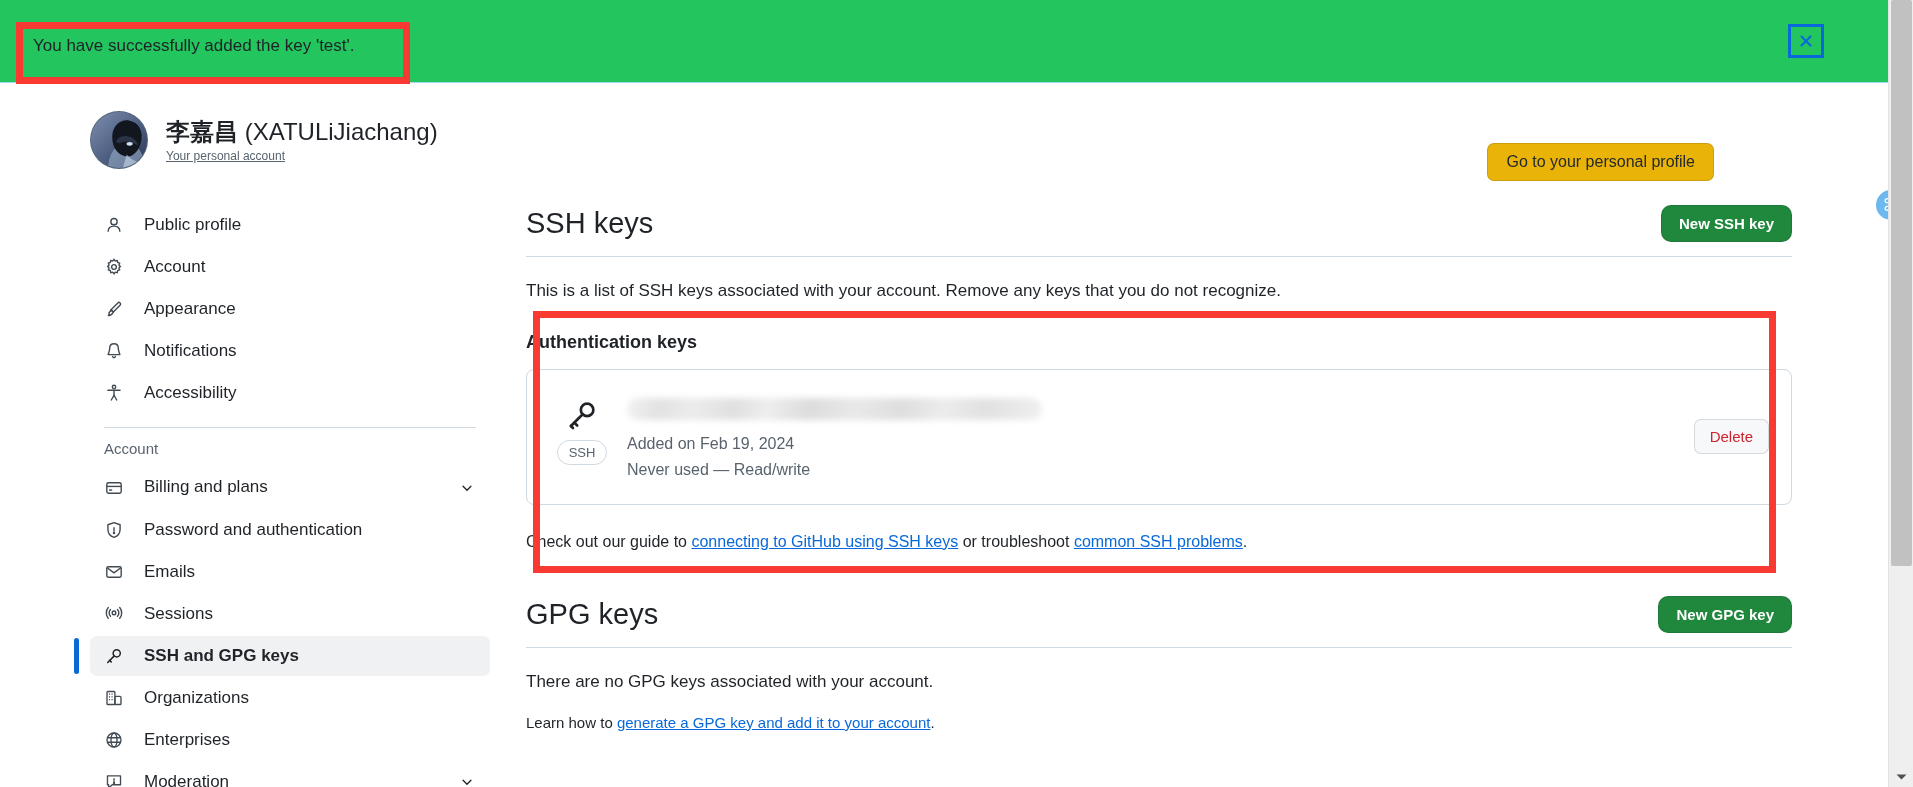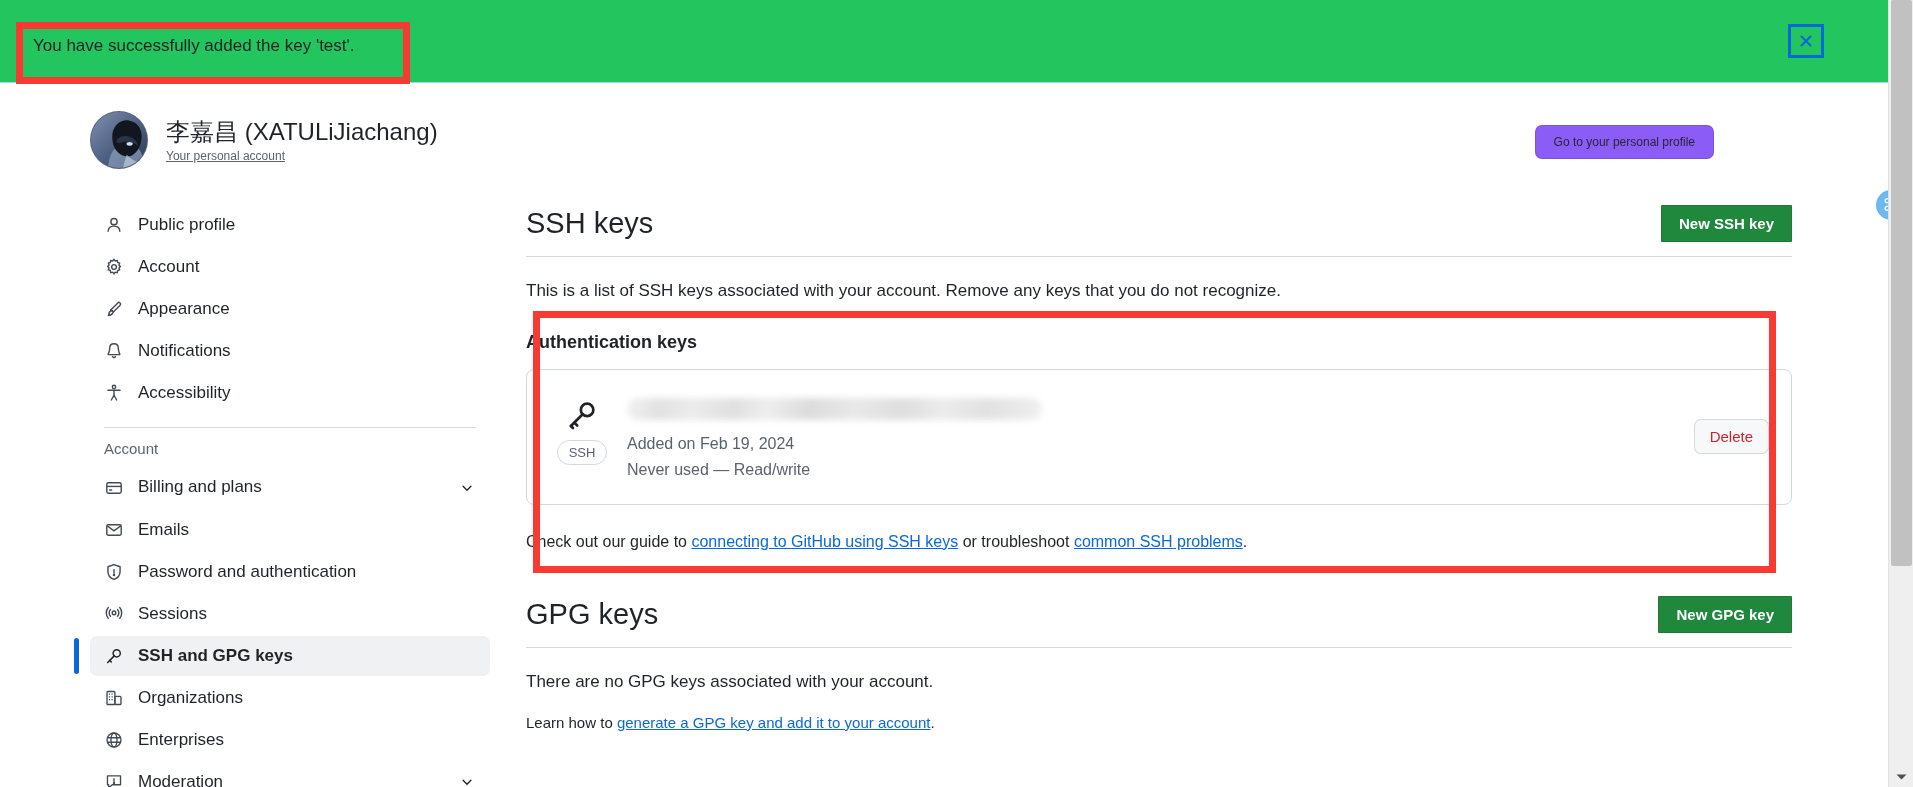--- a/index.html
+++ b/index.html
@@ -93,35 +93,35 @@
     border: 1px solid rgba(31,35,40,0.10);
   }
   .avatar svg { display: block; width: 100%; height: 100%; }
   .account-meta { margin-left: 18px; }
   .account-name {
     font-size: 24px;
     color: #1f2328;
     line-height: 1.25;
     font-weight: 400;
   }
-  .account-name b { font-weight: 400; }
+  .account-name b { font-weight: 700; }
   .account-sub {
     font-size: 12px;
     color: #59636e;
     margin-top: 2px;
     text-decoration: underline;
   }
   .btn-profile {
     position: absolute;
     right: 110px;
-    top: 42px;
-    background: #8b5cf6;
+    top: 60px;
+    background: #eab308;
     border: 1px solid rgba(31,35,40,0.15);
     border-radius: 7px;
-    font-size: 12px;
+    font-size: 16px;
     color: #24292f;
     padding: 9px 18px;
     cursor: pointer;
     font-family: inherit;
     white-space: nowrap;
   }
 
   
   .body-split {
     display: flex;
@@ -130,21 +130,21 @@
   }
   .sidebar {
     width: 400px;
     flex: 0 0 400px;
     padding-top: 24px;
   }
   .nav-item {
     position: relative;
     display: flex;
     align-items: center;
-    gap: 14px;
+    gap: 20px;
     padding: 9px 14px 9px 14px;
     border-radius: 7px;
     font-size: 17px;
     color: #1f2328;
     cursor: pointer;
     line-height: 1.3;
     margin-bottom: 2px;
   }
   .nav-item .nav-ico {
     width: 20px; height: 20px;
@@ -206,21 +206,21 @@
     color: #1f2328;
     line-height: 1.2;
     text-align: right;
   }
   .btn-green {
     background: #1f883d;
     border: 1px solid rgba(31,35,40,0.15);
     color: #ffffff;
     font-size: 15px;
     font-weight: 600;
-    border-radius: 1px;
+    border-radius: 10px;
     padding: 9px 17px;
     cursor: pointer;
     font-family: inherit;
     white-space: nowrap;
   }
   .sec-desc {
     font-size: 17px;
     color: #1f2328;
     margin-top: 22px;
     line-height: 1.45;
@@ -490,36 +490,36 @@
             <span class="chev">
               <svg width="14" height="14" viewBox="0 0 16 16" fill="none" stroke="#1f2328" stroke-width="1.5" stroke-linecap="round" stroke-linejoin="round">
                 <path d="M3.5 6 L8 10.5 L12.5 6"></path>
               </svg>
             </span>
           </div>
 
           <div class="nav-item">
             <span class="nav-ico">
               <svg width="18" height="18" viewBox="0 0 16 16" fill="none" stroke="#424a53" stroke-width="1.25" stroke-linejoin="round">
-                <rect x="1.6" y="3.4" width="12.8" height="9.2" rx="1.2"></rect>
-                  <path d="M1.9 4.2 L8 8.8 L14.1 4.2"></path>
-              </svg>
-            </span>
-            <span class="nav-label">Emails</span>
-          </div>
-
-          <div class="nav-item">
-            <span class="nav-ico">
-              <svg width="18" height="18" viewBox="0 0 16 16" fill="none" stroke="#424a53" stroke-width="1.25" stroke-linejoin="round">
                 <path d="M8 1.4 L13.4 3.3 V7.6 C13.4 11 11 13.6 8 14.6 C5 13.6 2.6 11 2.6 7.6 V3.3 Z"></path>
                 <path d="M8 6 V9" stroke-linecap="round"></path>
                   <circle cx="8" cy="10.6" r="0.5" fill="#424a53"></circle>
               </svg>
             </span>
             <span class="nav-label">Password and authentication</span>
+          </div>
+
+          <div class="nav-item">
+            <span class="nav-ico">
+              <svg width="18" height="18" viewBox="0 0 16 16" fill="none" stroke="#424a53" stroke-width="1.25" stroke-linejoin="round">
+                <rect x="1.6" y="3.4" width="12.8" height="9.2" rx="1.2"></rect>
+                  <path d="M1.9 4.2 L8 8.8 L14.1 4.2"></path>
+              </svg>
+            </span>
+            <span class="nav-label">Emails</span>
           </div>
 
           <div class="nav-item">
             <span class="nav-ico">
               <svg width="18" height="18" viewBox="0 0 16 16" fill="none" stroke="#424a53" stroke-width="1.25" stroke-linecap="round">
                 <circle cx="8" cy="7" r="1.6"></circle>
                 <path d="M4.9 4 C3.3 5.6 3.3 8.4 4.9 10"></path>
                 <path d="M11.1 4 C12.7 5.6 12.7 8.4 11.1 10"></path>
                 <path d="M2.9 2.2 C0.6 4.8 0.6 9.2 2.9 11.8"></path>
                 <path d="M13.1 2.2 C15.4 4.8 15.4 9.2 13.1 11.8"></path>

